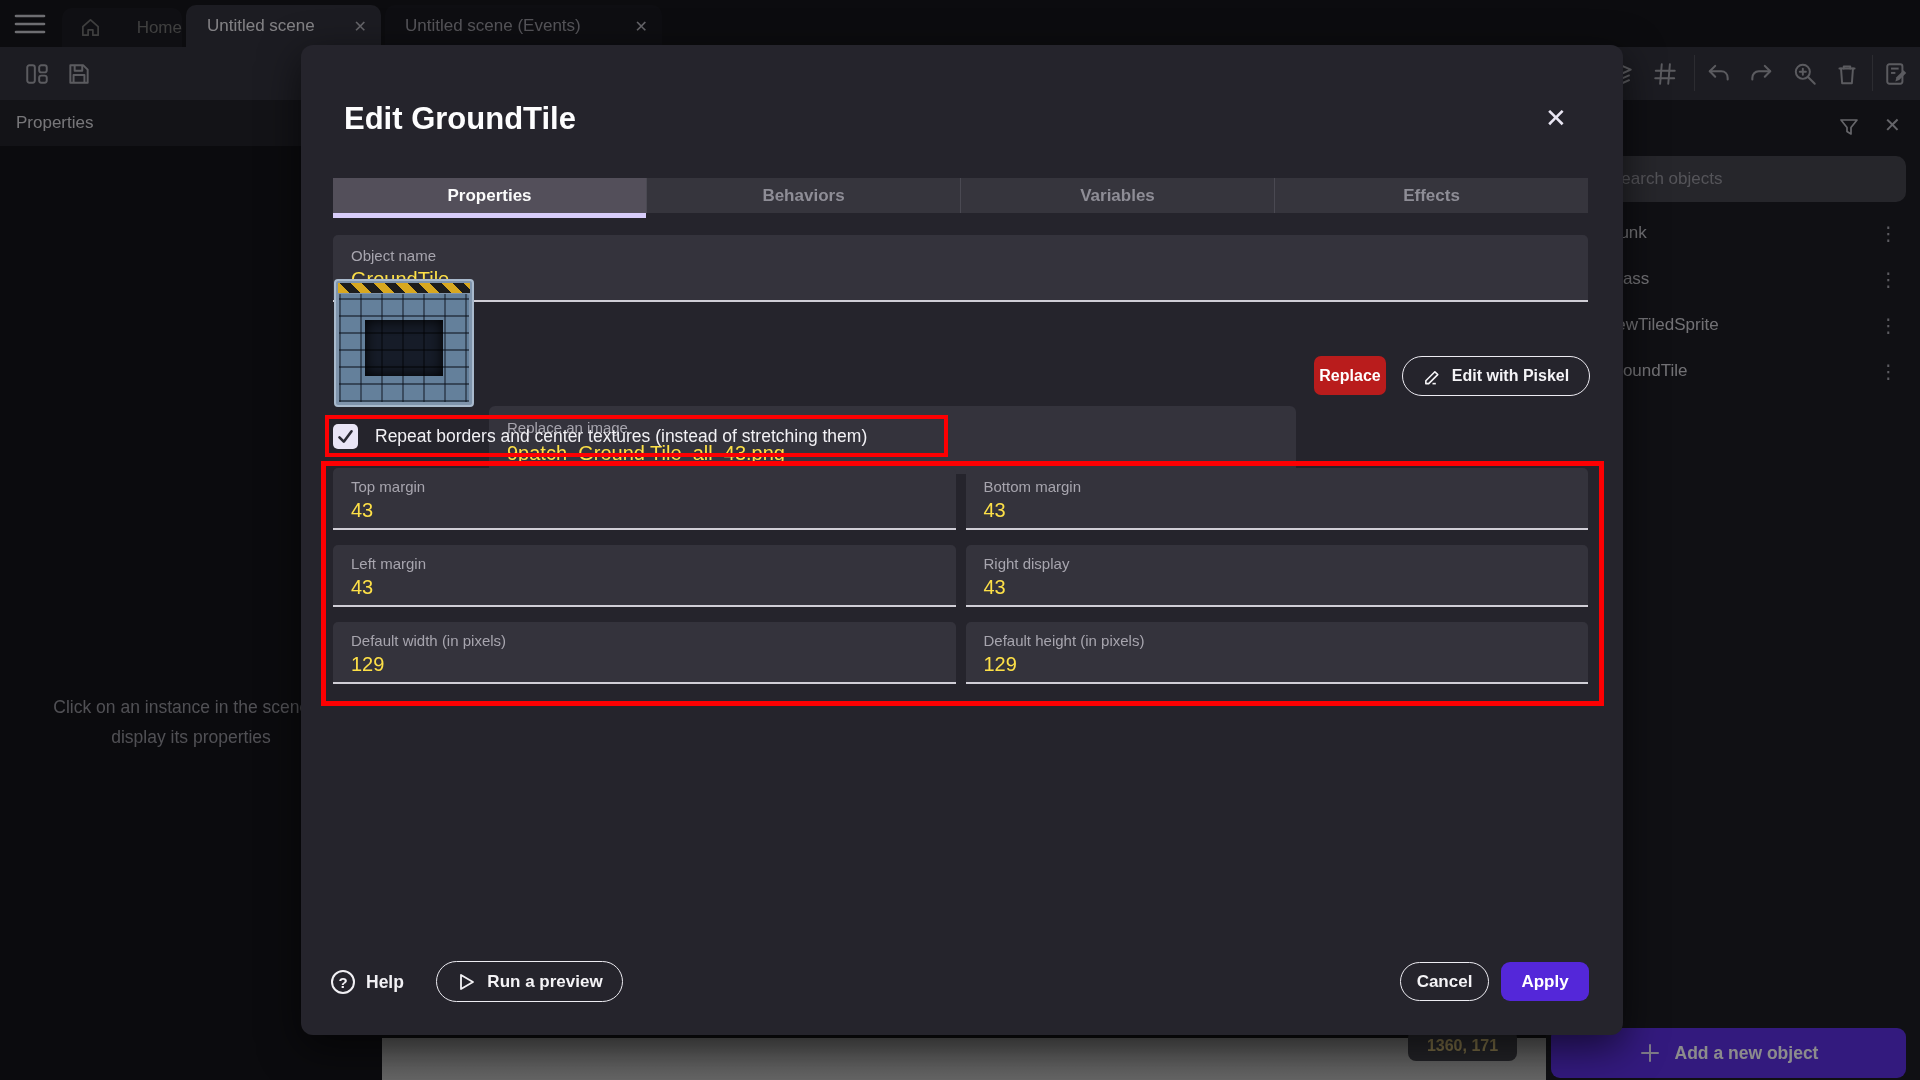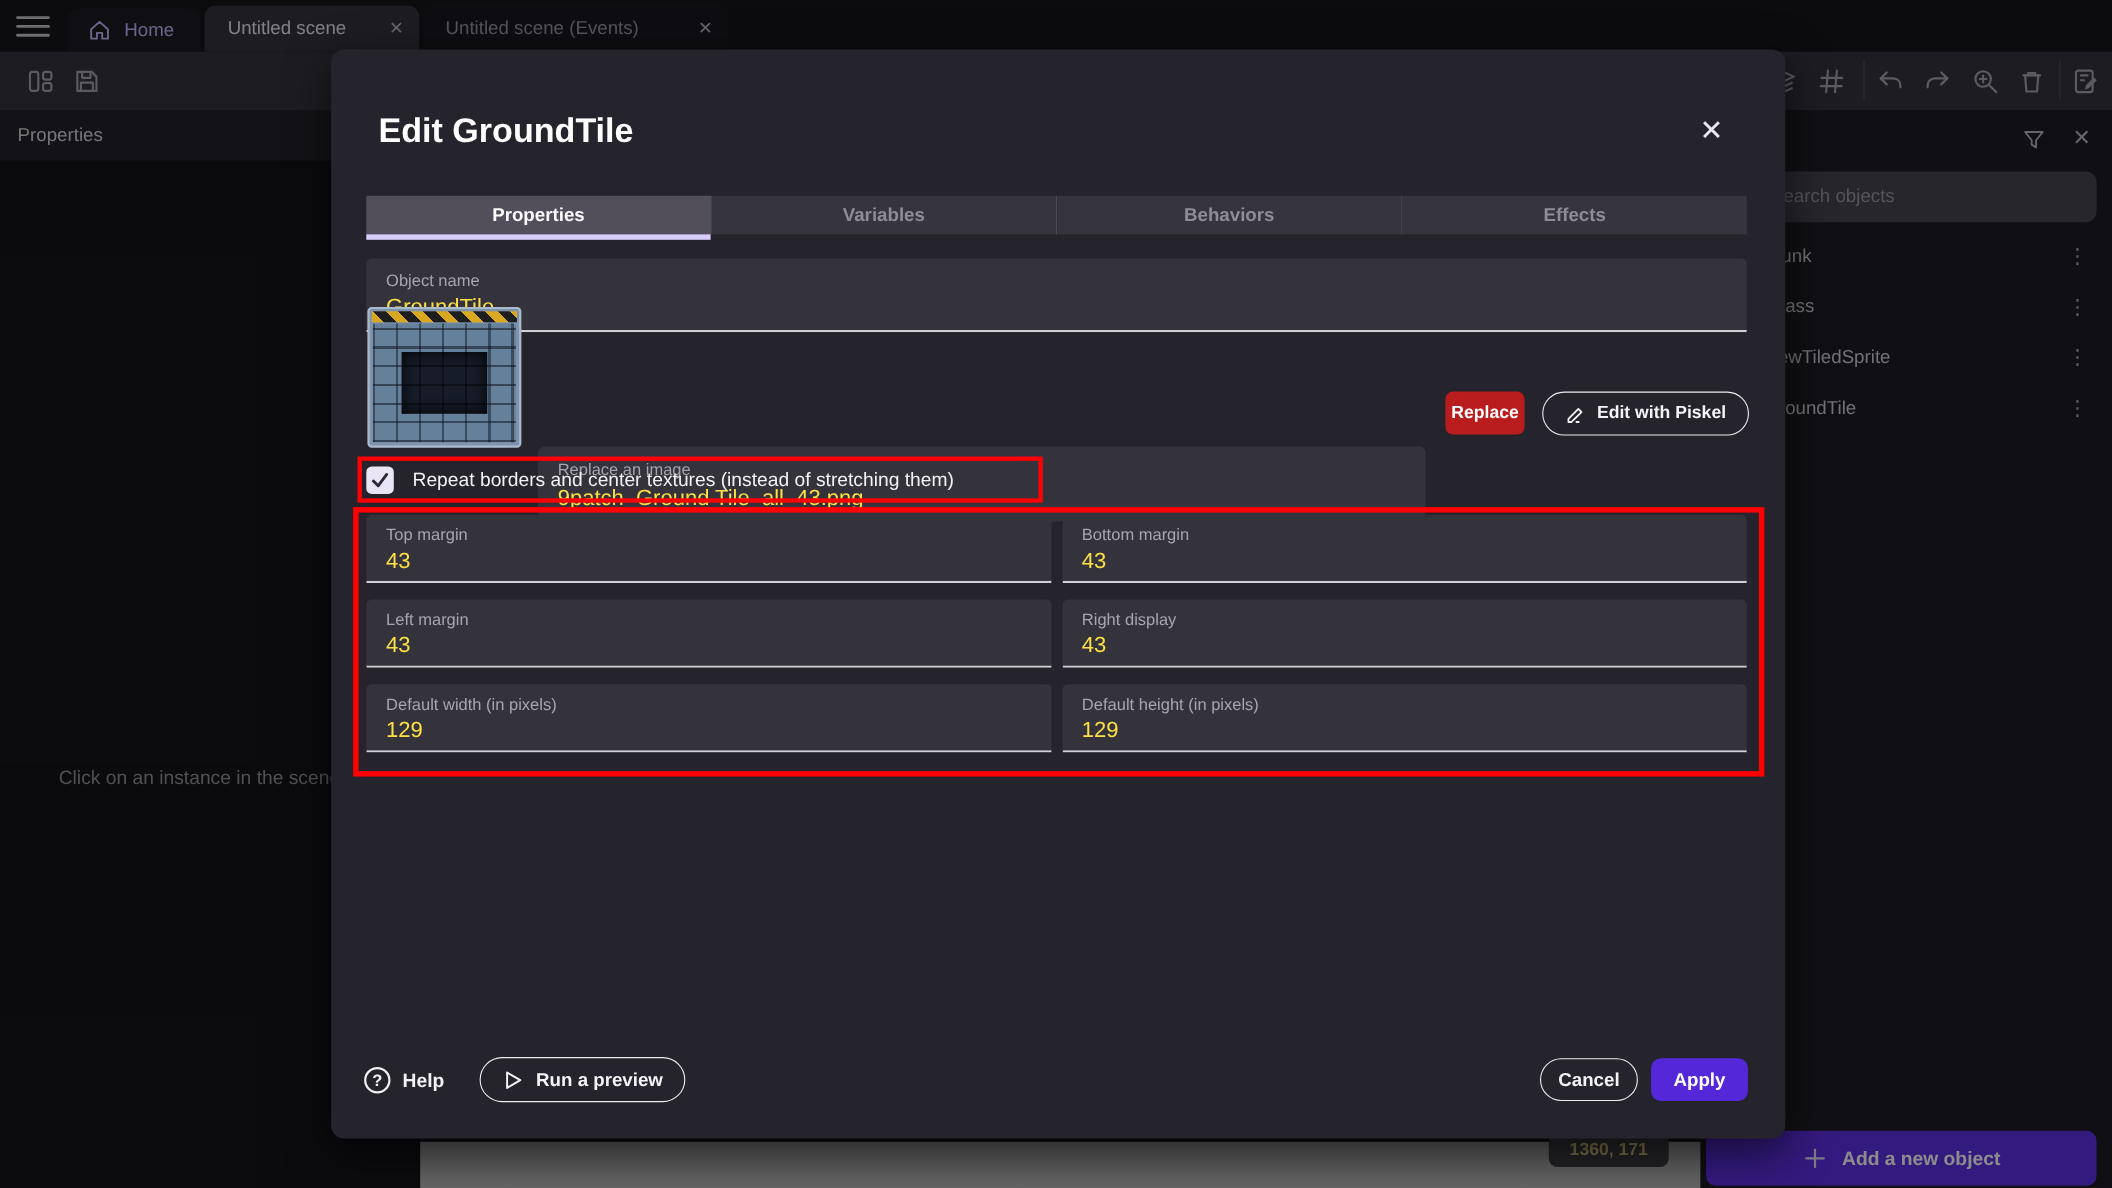--- a/index.html
+++ b/index.html
@@ -7,21 +7,21 @@
   body { font-family:"Liberation Sans","DejaVu Sans",sans-serif; }
   #stage { position:relative; width:1920px; height:1080px; overflow:hidden; background:#17171c; }
   .abs { position:absolute; }
   svg { display:block; }
 
   
   #topbar { left:0; top:0; width:1920px; height:47px; background:#17171c; z-index:1; }
   #hamburger { left:14px; top:12px; width:32px; height:24px; color:#c9c9cf; cursor:pointer; }
   .tab { top:5px; height:42px; display:flex; align-items:center; gap:12px;
          border-radius:10px 10px 0 0; font-size:17px; }
-  #tab-home { left:62px; width:120px; top:8px; height:39px; background:#1d1d24; color:#c4b5fd; padding-left:18px; }
+  #tab-home { left:62px; width:120px; top:8px; height:39px; background:#1d1d24; color:#737373; padding-left:18px;justify-content:space-between; }
   #tab-scene { left:186px; width:195px; background:#34343e; color:#eceaf0; padding-left:21px; }
   #tab-events { left:385px; width:277px; background:#1b1b22; color:#9b9aa3; padding-left:20px;gap:36px; }
   .tab .close { margin-left:auto; margin-right:14px; font-size:16px; color:#b9b8c1; cursor:pointer; }
 
   
   #toolbar { left:0; top:47px; width:1920px; height:53px; background:#34343e; z-index:1; }
   .tool-icon { top:14px; width:26px; height:26px; color:#a7a7af; cursor:pointer; }
   .tool-sep { top:8px; width:1px; height:36px; background:#50505a; }
 
   
@@ -206,20 +206,21 @@
         <path d="M12 20 L13 16 L19.5 9.5 L22 12 L15.5 18.5 Z" fill="currentColor" stroke="none" transform="translate(-1.5,-1)"></path>
     </svg>
   </div>
 
   <div id="left-panel" class="abs">
     <div id="left-panel-header" class="abs">
       <span>Properties</span>
     </div>
     <div id="left-empty" class="abs">
       <div>Click on an instance in the scene to</div>
+      <div>display its properties</div>
     </div>
   </div>
 
   <div id="canvas-strip" class="abs"></div>
   <div id="coord-chip" class="abs">
     <span>1360, 171</span>
   </div>
 
   <div id="right-panel" class="abs">
     <div id="right-panel-header" class="abs">
@@ -260,24 +261,24 @@
 
   <div id="modal" class="abs">
     <div id="modal-title" class="abs">Edit GroundTile</div>
     <div id="modal-close" class="abs">✕</div>
 
     <div id="dlg-tabs" class="abs">
       <div class="dlg-tab active">
         <span>Properties</span>
       </div>
       <div class="dlg-tab">
+        <span>Behaviors</span>
+      </div>
+      <div class="dlg-tab">
         <span>Variables</span>
-      </div>
-      <div class="dlg-tab">
-        <span>Behaviors</span>
       </div>
       <div class="dlg-tab">
         <span>Effects</span>
       </div>
     </div>
 
     <div id="object-name-field" class="field abs">
       <div class="f-label">Object name</div>
       <div class="f-value">GroundTile</div>
     </div>

